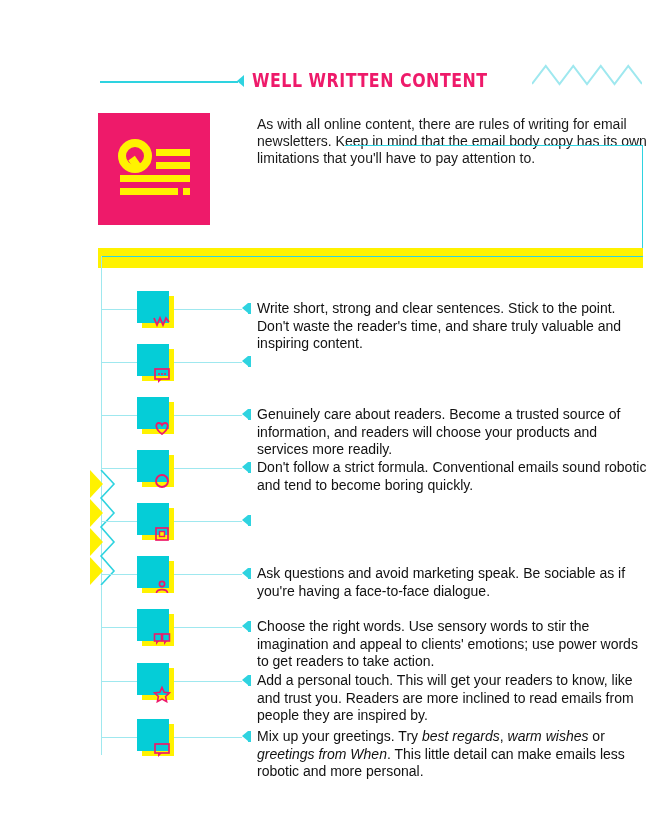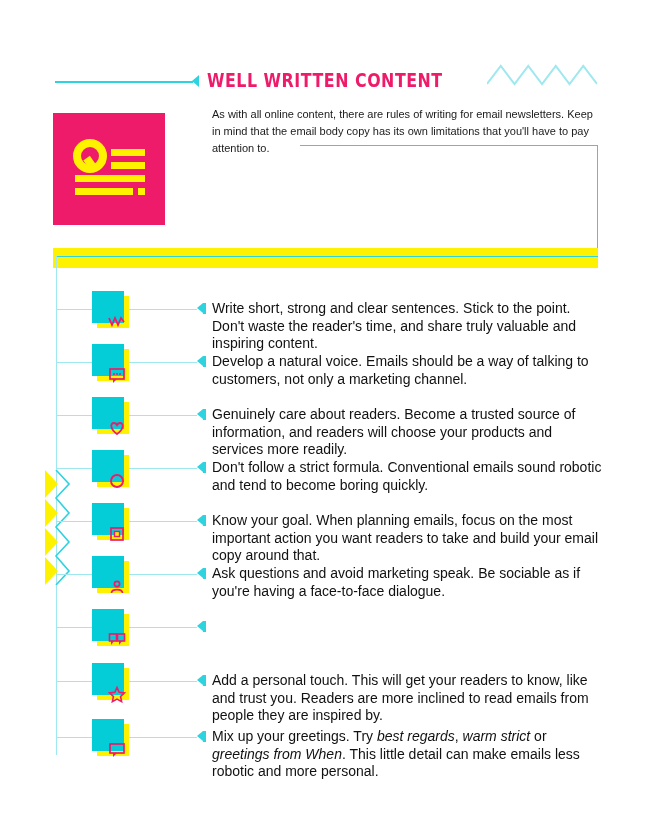--- a/index.html
+++ b/index.html
@@ -6,21 +6,21 @@
 
   body {
     width: 650px;
     height: 832px;
     background: #ffffff;
     font-family: "Liberation Sans", sans-serif;
     position: relative;
     overflow: hidden;
   }
 
-  .page { position: relative; width: 596px; height: 832px; }
+  .page { position: relative; width: 596px; height: 832px; margin-left: 45px; }
 
   
   .header-rule {
     position: absolute;
     left: 55px; top: 81px;
     width: 138px; height: 2px;
     background: #2ed3e0;
   }
   .header-arrow {
     position: absolute;
@@ -54,23 +54,23 @@
     position: absolute;
     left: 53px; top: 113px;
     width: 112px; height: 112px;
     background: #ee1a6a;
   }
   .logo-mark { position: absolute; left: 20px; top: 26px; }
 
   
   .intro {
     position: absolute;
-    left: 212px; top: 106px;
+    left: 212px; top: 116px;
     width: 392px;
-    font-size: 11px;
+    font-size: 14px;
     line-height: 17px;
     color: #1a1a1a;
   }
 
   
   .intro-conn {
     position: absolute;
     left: 300px; top: 145px;
     width: 298px; height: 112px;
   }
@@ -236,21 +236,20 @@
       <svg class="sq-icon" viewBox="0 0 18 18">
         <rect x="2" y="3" width="14" height="10" fill="none" stroke="#ee1a6a" stroke-width="1.7"></rect>
         <polygon points="5,13 5,17 9,13" fill="#ee1a6a"></polygon>
         <circle cx="6" cy="8" r="1" fill="#ee1a6a"></circle>
         <circle cx="9" cy="8" r="1" fill="#ee1a6a"></circle>
         <circle cx="12" cy="8" r="1" fill="#ee1a6a"></circle>
       </svg>
       <div class="lead"></div>
       <div class="bullet-arrow"></div>
       <div class="bullet-cap"></div>
-      <div class="row-text">Develop a natural voice. Emails should be a way of talking to customers, not only a marketing channel.</div>
     </div>
 
     <div class="row" style="top:396px">
       <div class="tick"></div>
       <div class="sq-shadow"></div>
       <div class="sq"></div>
       <svg class="sq-icon" viewBox="0 0 18 18">
         <path d="M9,15 C2,10 2,4 6,4 C8,4 9,6 9,6 C9,6 10,4 12,4 C16,4 16,10 9,15 Z" fill="none" stroke="#ee1a6a" stroke-width="1.8"></path>
       </svg>
       <div class="lead"></div>
@@ -276,21 +275,20 @@
       <div class="tick"></div>
       <div class="sq-shadow"></div>
       <div class="sq"></div>
       <svg class="sq-icon" viewBox="0 0 18 18">
         <rect x="3" y="3" width="12" height="12" fill="none" stroke="#ee1a6a" stroke-width="1.7"></rect>
         <rect x="6.5" y="6.5" width="5" height="5" fill="#fff200" stroke="#ee1a6a" stroke-width="1.4"></rect>
       </svg>
       <div class="lead"></div>
       <div class="bullet-arrow"></div>
       <div class="bullet-cap"></div>
-      <div class="row-text">Know your goal. When planning emails, focus on the most important action you want readers to take and build your email copy around that.</div>
     </div>
 
     <div class="row" style="top:555px">
       <div class="tick"></div>
       <div class="sq-shadow"></div>
       <div class="sq"></div>
       <svg class="sq-icon" viewBox="0 0 18 18">
         <circle cx="9" cy="6" r="2.6" fill="none" stroke="#ee1a6a" stroke-width="1.7"></circle>
         <path d="M3.5,15 C3.5,10.5 14.5,10.5 14.5,15" fill="none" stroke="#ee1a6a" stroke-width="1.7"></path>
       </svg>
@@ -306,20 +304,21 @@
       <div class="sq"></div>
       <svg class="sq-icon" viewBox="0 0 18 18">
         <rect x="1.5" y="3" width="7" height="7" fill="none" stroke="#ee1a6a" stroke-width="1.6"></rect>
         <polygon points="3,10 3,14 6,10" fill="#ee1a6a"></polygon>
         <rect x="9.5" y="3" width="7" height="7" fill="none" stroke="#ee1a6a" stroke-width="1.6"></rect>
         <polygon points="11,10 11,14 14,10" fill="#ee1a6a"></polygon>
       </svg>
       <div class="lead"></div>
       <div class="bullet-arrow"></div>
       <div class="bullet-cap"></div>
+      <div class="row-text">Choose the right words. Use sensory words to stir the imagination and appeal to clients' emotions; use power words to get readers to take action.</div>
     </div>
 
     <div class="row" style="top:662px">
       <div class="tick"></div>
       <div class="sq-shadow"></div>
       <div class="sq"></div>
       <svg class="sq-icon" viewBox="0 0 18 18">
         <polygon points="9,2.5 11.2,7.3 16.4,7.9 12.6,11.5 13.6,16.6 9,14.1 4.4,16.6 5.4,11.5 1.6,7.9 6.8,7.3" fill="none" stroke="#ee1a6a" stroke-width="1.6"></polygon>
       </svg>
       <div class="lead"></div>
@@ -332,17 +331,17 @@
       <div class="tick"></div>
       <div class="sq-shadow"></div>
       <div class="sq"></div>
       <svg class="sq-icon" viewBox="0 0 18 18">
         <rect x="2" y="3" width="14" height="9" fill="none" stroke="#ee1a6a" stroke-width="1.7"></rect>
         <polygon points="5,12 5,16 9,12" fill="#ee1a6a"></polygon>
       </svg>
       <div class="lead"></div>
       <div class="bullet-arrow"></div>
       <div class="bullet-cap"></div>
-      <div class="row-text">Mix up your greetings. Try <i>best regards</i>, <i>warm strict</i> or <i>greetings from When</i>. This little detail can make emails less robotic and more personal.</div>
+      <div class="row-text">Mix up your greetings. Try <i>best regards</i>, <i>warm wishes</i> or <i>greetings from When</i>. This little detail can make emails less robotic and more personal.</div>
     </div>
 
   </div>
 </div>
 
 </body></html>

